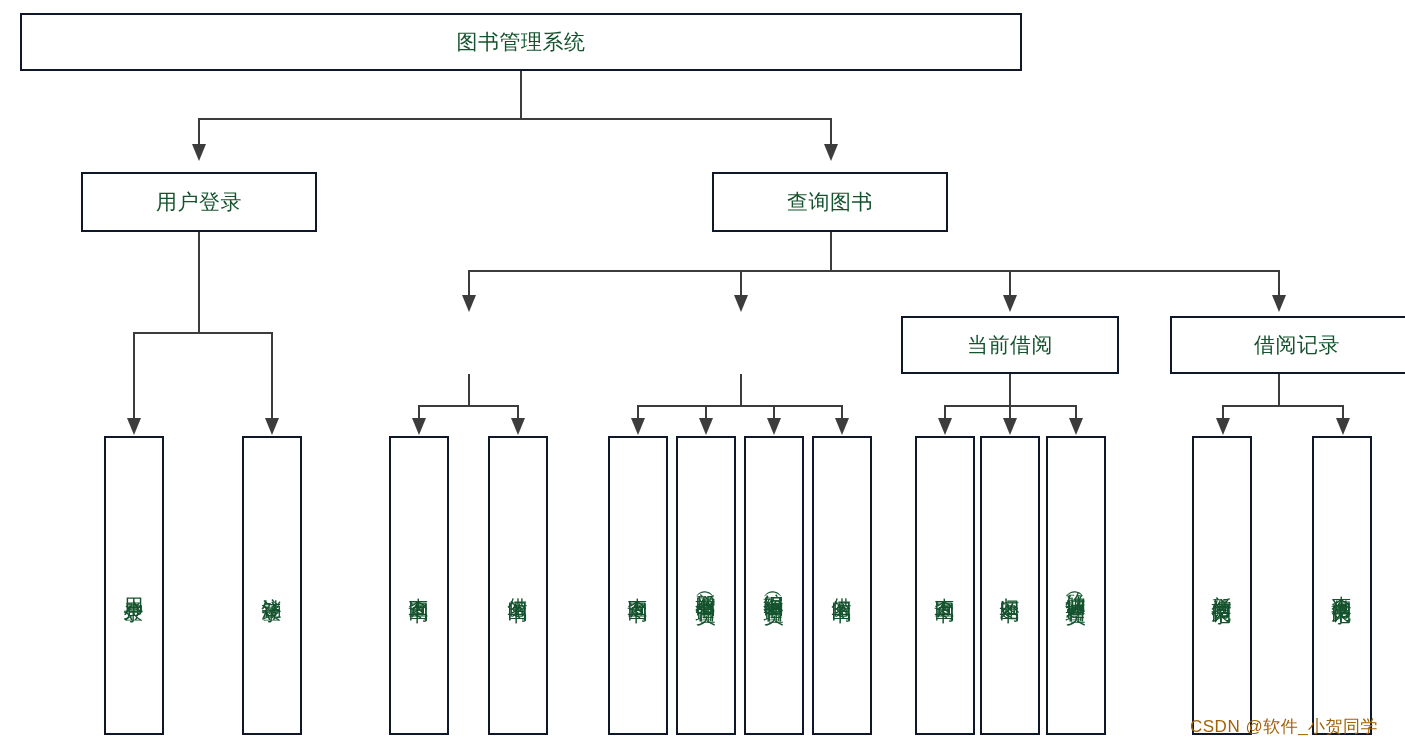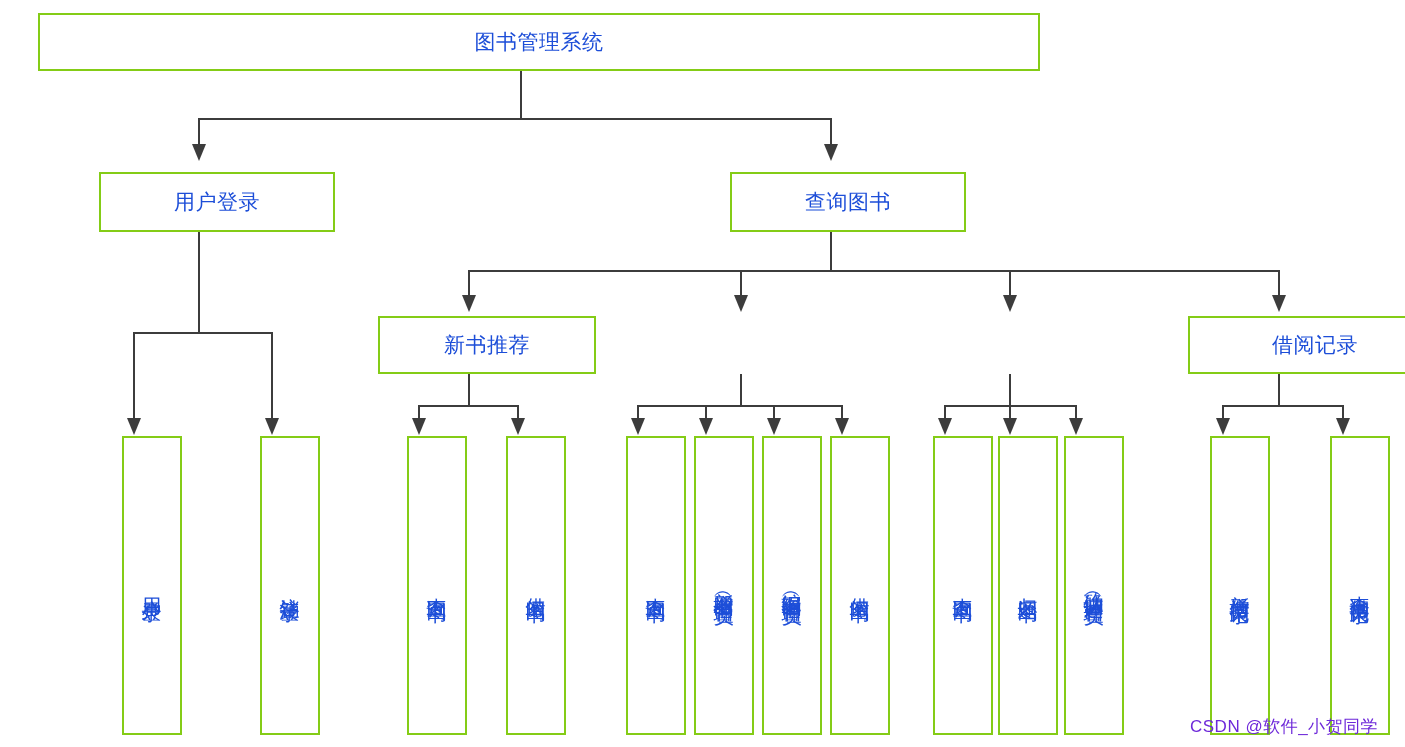--- a/index.html
+++ b/index.html
@@ -16,27 +16,26 @@
     width: 1405px;
     height: 747px;
     background: #ffffff;
     overflow: hidden;
   }
   
   .node {
     position: absolute;
     box-sizing: border-box;
     background: #ffffff;
-    border: 2px solid #84cc16;
+    border: 2px solid #0f172a;
     display: flex;
     align-items: center;
     justify-content: center;
-    color: #1d4ed8;
+    color: #14532d;
     z-index: 3;
-    margin-left: 18px;
   }
   .node .label {
     display: block;
     text-align: center;
     line-height: 1.18;
     white-space: nowrap;
   }
   
   .node.h .label {
     font-size: 21px;
@@ -72,21 +71,21 @@
     width: 0;
     height: 0;
     border-left: 7px solid transparent;
     border-right: 7px solid transparent;
     border-top: 17px solid #3c3c3c;
     z-index: 2;
   }
   
   .watermark {
     position: absolute;
-    color: #6d28d9;
+    color: #a16207;
     font-size: 17px;
     letter-spacing: 0.5px;
     white-space: nowrap;
     z-index: 5;
     pointer-events: none;
   }
 </style>
 </head>
 <body>
 
@@ -125,22 +124,22 @@
 
   <div class="vline" style="left:468px; top:270px; height:26px;"></div>
   <div class="arrow" style="left:462px; top:295px;"></div>
   <div class="vline" style="left:740px; top:270px; height:26px;"></div>
   <div class="arrow" style="left:734px; top:295px;"></div>
   <div class="vline" style="left:1009px; top:270px; height:26px;"></div>
   <div class="arrow" style="left:1003px; top:295px;"></div>
   <div class="vline" style="left:1278px; top:270px; height:26px;"></div>
   <div class="arrow" style="left:1272px; top:295px;"></div>
 
-  <div class="node h" style="left:360px; top:316px; width:218px; height:58px;">
-    <span class="label">新书推荐</span>
+  <div class="node h" style="left:901px; top:316px; width:218px; height:58px;">
+    <span class="label">当前借阅</span>
   </div>
   <div class="node h" style="left:1170px; top:316px; width:254px; height:58px;">
     <span class="label">借阅记录</span>
   </div>
 
   <div class="vline" style="left:468px; top:374px; height:32px;"></div>
   <div class="hline" style="left:418px; top:405px; width:100px;"></div>
   <div class="vline" style="left:418px; top:405px; height:14px;"></div>
   <div class="arrow" style="left:412px; top:418px;"></div>
   <div class="vline" style="left:517px; top:405px; height:14px;"></div>

